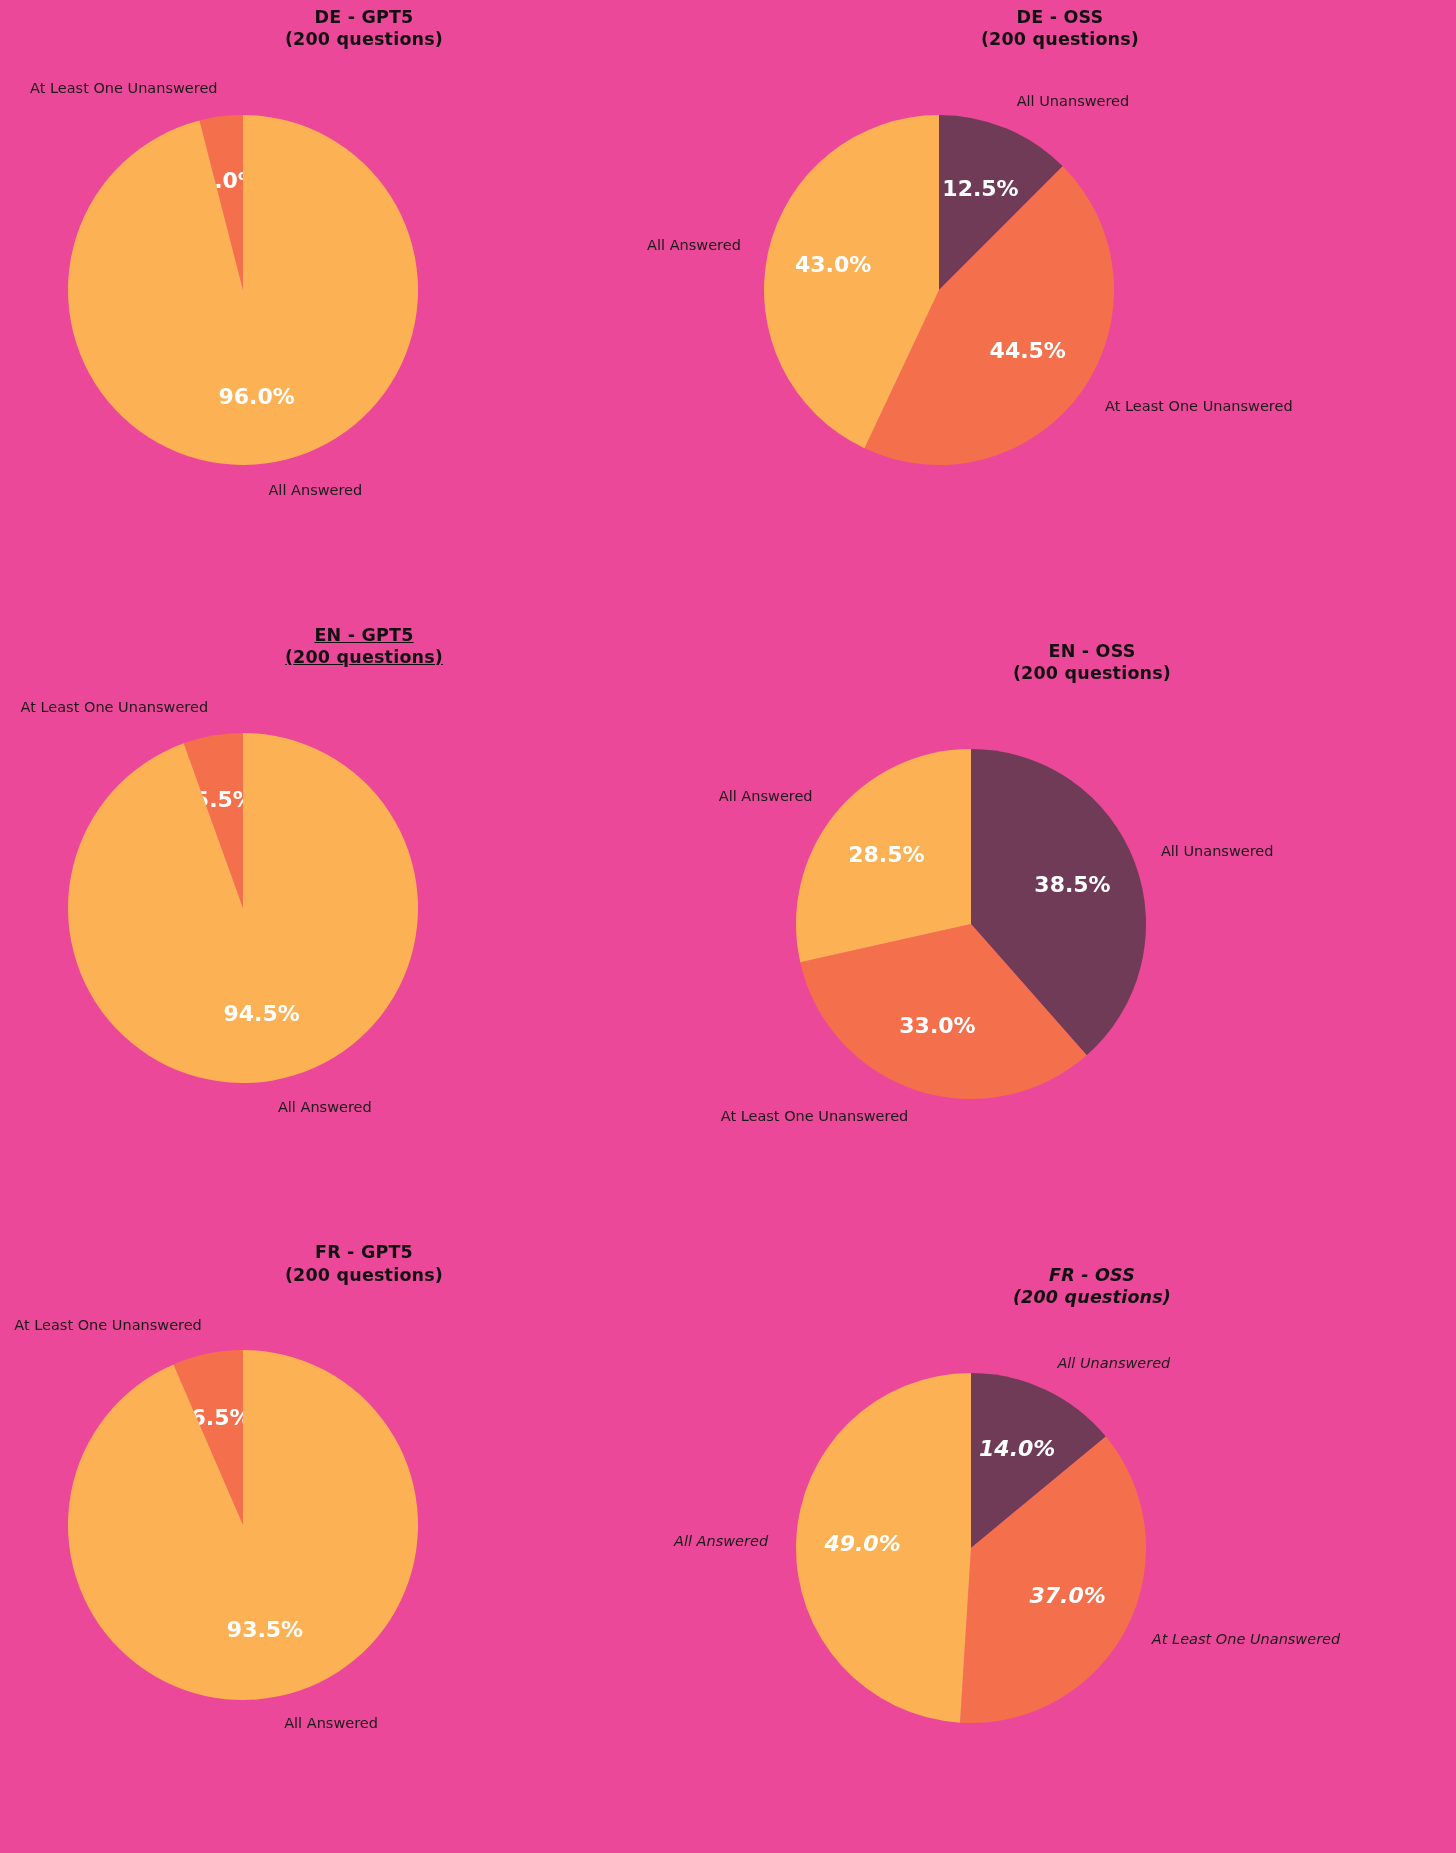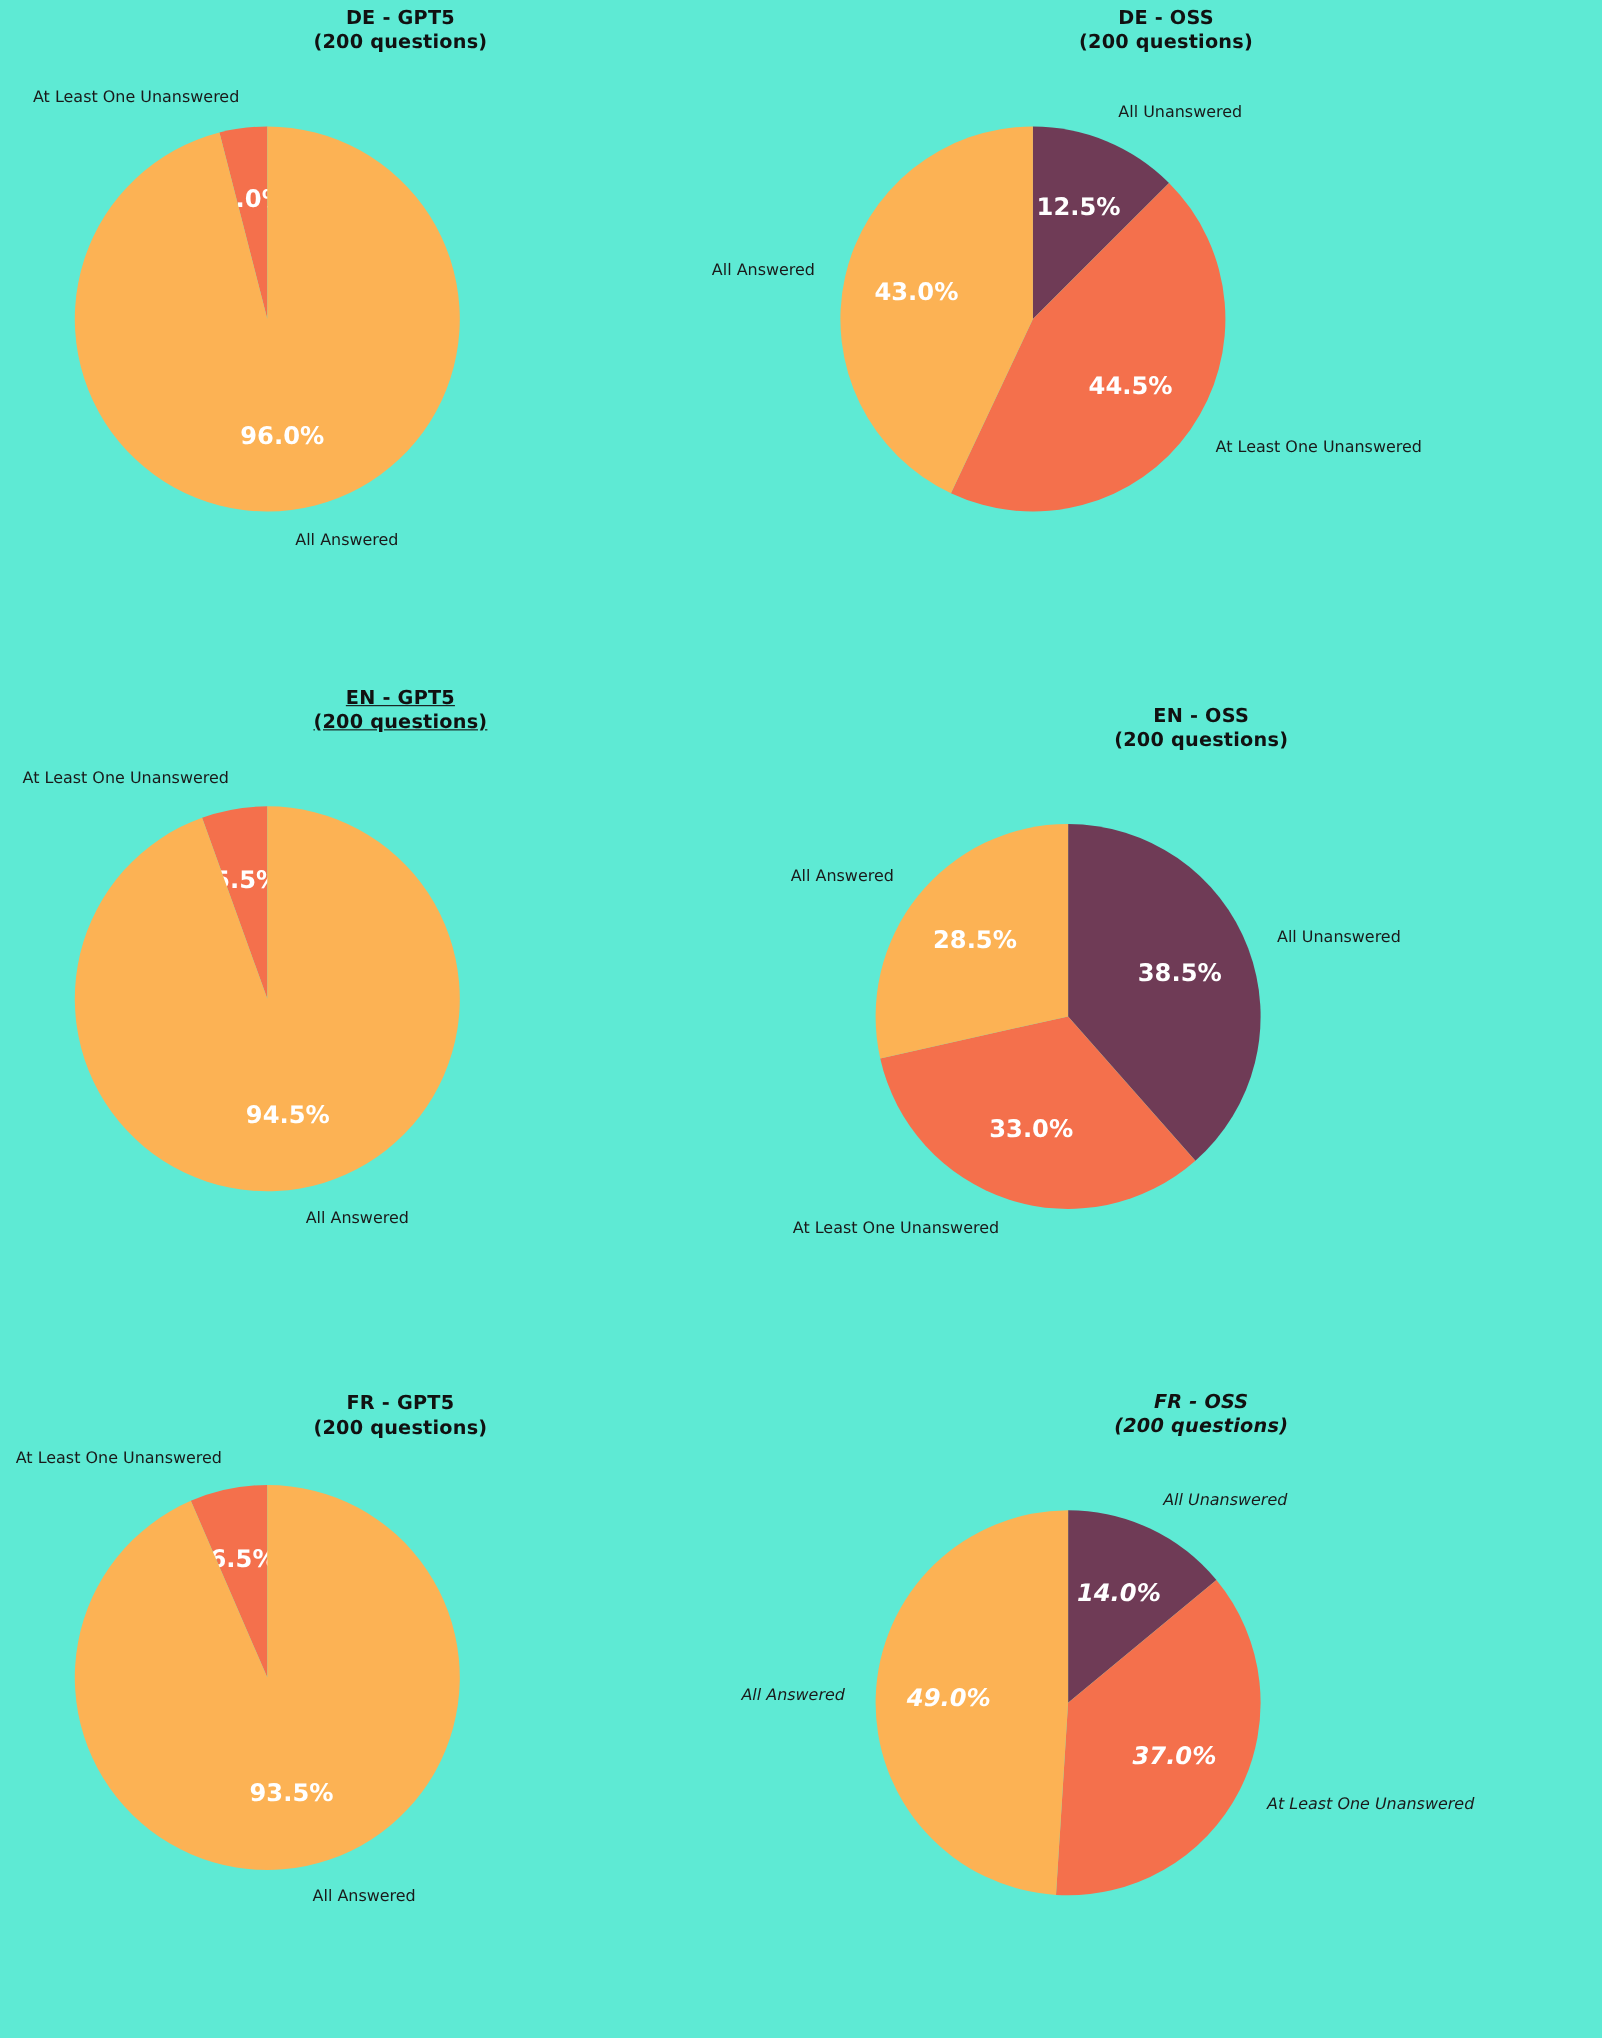--- a/index.html
+++ b/index.html
@@ -62,21 +62,21 @@
     font-family: "DejaVu Sans", sans-serif;
     font-weight: normal;
     font-size: 14.5px;
     fill: #1a1a1a;
     dominant-baseline: middle;
   }
 </style>
 </head>
 <body>
 
-<div id="figure" style="background: #5eead4;">
+<div id="figure" style="background: #ec4899;">
     <div class="panel" style="left: 0px; top: 0px;">
       <div class="panel-title" style="top: 6px; color: rgb(17, 17, 17);">DE - GPT5<br>(200 questions)</div>
       <div class="pie-wrap">
         <svg class="pie" width="728" height="617.6">
           <path d="M 243 290 L 243 115 A 175 175 0 0 0 199.4792697461504 120.49794680248957 Z" fill="#f4704c" stroke="none"></path>
           <text class="slice-label" x="229.40134415827296" y="182.35555490737914" text-anchor="middle" fill="#ffffff">4.0%</text>
           <text class="cat-label" x="217.5573535864462" y="88.600715633161" text-anchor="end" fill="#1a1a1a">At Least One Unanswered</text>
           <path d="M 243 290 L 199.4792697461504 120.49794680248957 A 175 175 0 1 0 243.00000000000006 115 Z" fill="#fcb254" stroke="none"></path>
           <text class="slice-label" x="256.598655841727" y="397.64444509262086" text-anchor="middle" fill="#ffffff">96.0%</text>
           <text class="cat-label" x="268.44264641355375" y="491.39928436683897" text-anchor="start" fill="#1a1a1a">All Answered</text>
@@ -122,21 +122,21 @@
           <path d="M 243 290 L 358.7295764316391 421.2694371853304 A 175 175 0 0 1 72.21456666071921 328.175067244395 Z" fill="#f4704c" stroke="none"></path>
           <text class="slice-label" x="209.4716561103182" y="393.18963201802416" text-anchor="middle" fill="#ffffff">33.0%</text>
           <text class="cat-label" x="180.2695501418857" y="483.0644728079162" text-anchor="end" fill="#1a1a1a">At Least One Unanswered</text>
           <path d="M 243 290 L 72.21456666071921 328.175067244395 A 175 175 0 0 1 242.99999999999997 115 Z" fill="#fcb254" stroke="none"></path>
           <text class="slice-label" x="158.3233008037912" y="222.16117178757602" text-anchor="middle" fill="#ffffff">28.5%</text>
           <text class="cat-label" x="84.572627310319" y="163.0757407638519" text-anchor="end" fill="#1a1a1a">All Answered</text>
         </svg>
       </div>
     </div>
     <div class="panel" style="left: 0px; top: 1235.2px;">
-      <div class="panel-title" style="top: 6px; color: rgb(17, 17, 17); margin-top: 24px;">FR - GPT5<br>(200 questions)</div>
+      <div class="panel-title" style="top: 6px; color: rgb(17, 17, 17);">FR - GPT5<br>(200 questions)</div>
       <div class="pie-wrap">
         <svg class="pie" width="728" height="617.6">
           <path d="M 243 290 L 243 115 A 175 175 0 0 0 173.49911913891341 129.39294050530327 Z" fill="#f4704c" stroke="none"></path>
           <text class="slice-label" x="220.9975784538184" y="183.75432504753843" text-anchor="middle" fill="#ffffff">6.5%</text>
           <text class="cat-label" x="201.83417904262794" y="91.21776944378155" text-anchor="end" fill="#1a1a1a">At Least One Unanswered</text>
           <path d="M 243 290 L 173.49911913891341 129.39294050530327 A 175 175 0 1 0 243.00000000000006 115 Z" fill="#fcb254" stroke="none"></path>
           <text class="slice-label" x="265.00242154618167" y="396.24567495246157" text-anchor="middle" fill="#ffffff">93.5%</text>
           <text class="cat-label" x="284.16582095737215" y="488.78223055621845" text-anchor="start" fill="#1a1a1a">All Answered</text>
         </svg>
       </div>

